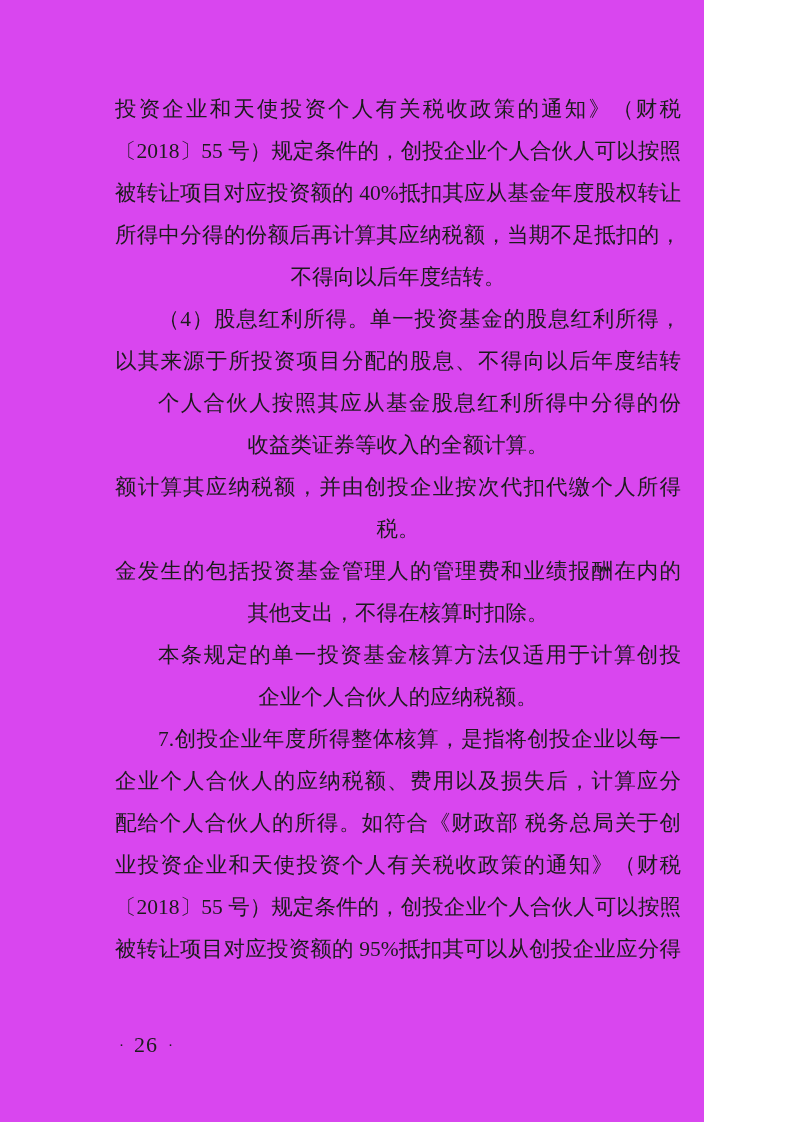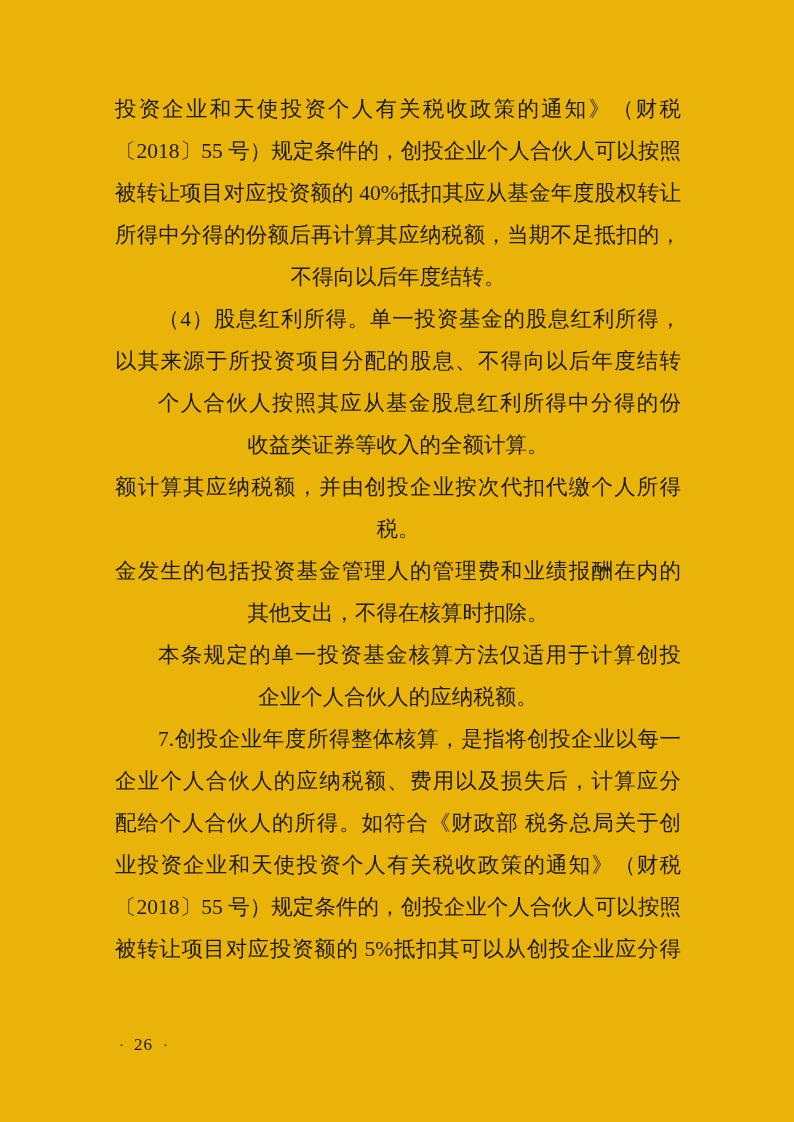--- a/index.html
+++ b/index.html
@@ -2,23 +2,23 @@
 <html><head>
 <meta charset="utf-8">
 <style>
   html, body {
     margin: 0;
     padding: 0;
     background: #ffffff;
   }
   .page {
     position: relative;
-    width: 794px;
+    width: 704px;
     height: 1122px;
-    background: #eab308;
+    background: #d946ef;
     overflow: hidden;
     font-family: "Liberation Serif", "DejaVu Serif", serif;
   }
   .content {
     position: absolute;
     left: 115px;
     top: 88px;
     width: 566px;
     color: #1c1c1c;
   }
@@ -46,21 +46,21 @@
     align-items: center;
     color: #1c1c1c;
     font-size: 17px;
   }
   .footer .dot {
     font-size: 15px;
     line-height: 30px;
   }
   .footer .pagenum {
     margin: 0 10px;
-    font-size: 17px;
+    font-size: 22px;
     letter-spacing: 1px;
   }
 </style>
 </head>
 <body>
 
 <div class="page">
 
   <div class="content">
     <div class="ln j">投资企业和天使投资个人有关税收政策的通知》（财税</div>
@@ -76,21 +76,21 @@
     <div class="ln">税。</div>
     <div class="ln j">金发生的包括投资基金管理人的管理费和业绩报酬在内的</div>
     <div class="ln">其他支出，不得在核算时扣除。</div>
     <div class="ln ind j">本条规定的单一投资基金核算方法仅适用于计算创投</div>
     <div class="ln">企业个人合伙人的应纳税额。</div>
     <div class="ln ind j">7.创投企业年度所得整体核算，是指将创投企业以每一</div>
     <div class="ln j">企业个人合伙人的应纳税额、费用以及损失后，计算应分</div>
     <div class="ln j">配给个人合伙人的所得。如符合《财政部 税务总局关于创</div>
     <div class="ln j">业投资企业和天使投资个人有关税收政策的通知》（财税</div>
     <div class="ln j">〔2018〕55 号）规定条件的，创投企业个人合伙人可以按照</div>
-    <div class="ln j">被转让项目对应投资额的 5%抵扣其可以从创投企业应分得</div>
+    <div class="ln j">被转让项目对应投资额的 95%抵扣其可以从创投企业应分得</div>
   </div>
 
   <div class="footer">
     <span class="dot">·</span>
     <span class="pagenum">26</span>
     <span class="dot">·</span>
   </div>
 
 </div>
 

